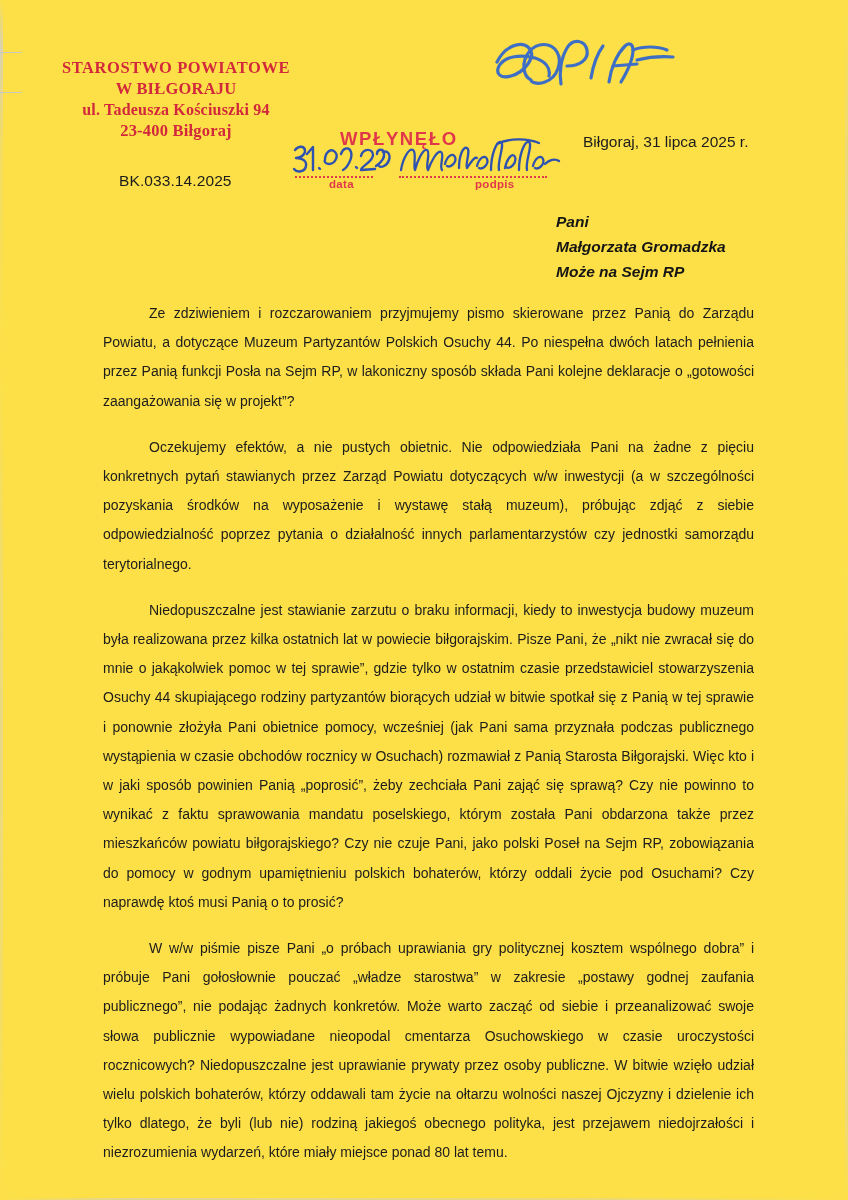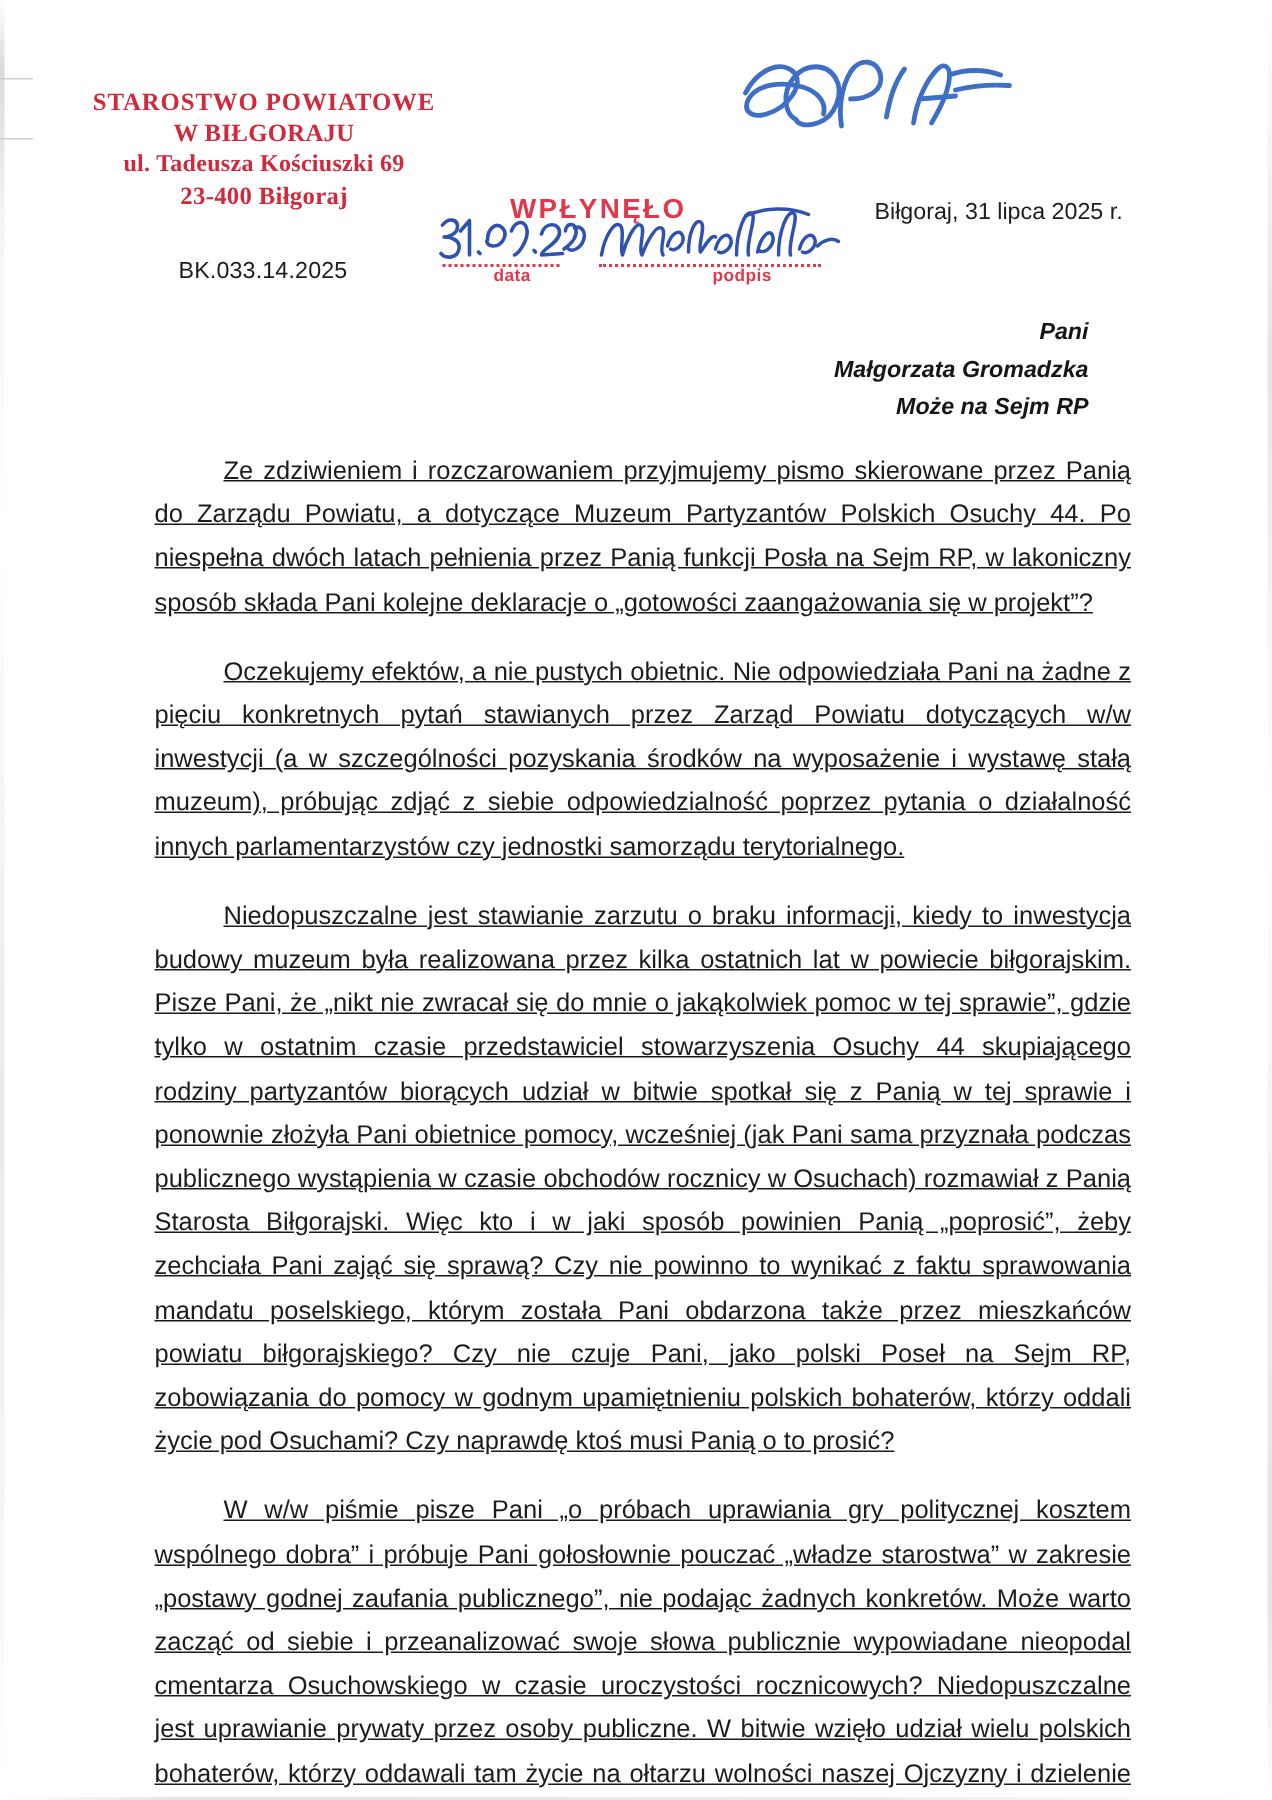--- a/index.html
+++ b/index.html
@@ -6,21 +6,21 @@
   html, body {
     margin: 0;
     padding: 0;
     background: #7a7a7a;
   }
   .page {
     position: relative;
     width: 848px;
     height: 1200px;
     margin: 0 auto;
-    background: #ffffff;
+    background: #fde047;
     overflow: hidden;
     font-family: "Liberation Sans", sans-serif;
     color: #1c1c1c;
   }
   
   .scan-edge-left {
     position: absolute;
     left: 0; top: 0;
     width: 3px; height: 1200px;
     background: linear-gradient(to bottom,
@@ -150,58 +150,56 @@
   
   .addressee {
     position: absolute;
     left: 556px;
     top: 209px;
     font-size: 15.5px;
     font-weight: bold;
     font-style: italic;
     line-height: 25px;
     color: #151515;
-    text-align: right;
   }
 
   
   .body {
     position: absolute;
     left: 103px;
     top: 299px;
     width: 651px;
   }
   .body p {
     margin: 0 0 17px 0;
     text-align: justify;
     text-justify: inter-word;
     text-indent: 46px;
-    font-size: 17px;
+    font-size: 14px;
     line-height: 29.2px;
     color: #1c1c1c;
     hyphens: none;
-    text-decoration: underline;
   }
   .body p:last-child { margin-bottom: 0; }
 </style>
 </head>
 <body>
 
 <div class="page">
 
   <div class="scan-edge-left"></div>
   <div class="scan-edge-right"></div>
   <div class="scan-tick" style="top:52px"></div>
   <div class="scan-tick" style="top:92px"></div>
   <div class="scan-bottom"></div>
 
   <div class="letterhead">
     <div class="lh-1">STAROSTWO POWIATOWE</div>
     <div class="lh-2">W BIŁGORAJU</div>
-    <div class="lh-3">ul. Tadeusza Kościuszki 69</div>
+    <div class="lh-3">ul. Tadeusza Kościuszki 94</div>
     <div class="lh-4">23-400 Biłgoraj</div>
   </div>
 
   <div class="ref-no">BK.033.14.2025</div>
 
   <div class="kopia" title="KOPIA">
     <svg width="220" height="68" viewBox="0 0 220 68" fill="none" stroke="#3f6fc4" stroke-width="3.2" stroke-linecap="round" stroke-linejoin="round">
       <path d="M10 30 C18 14, 34 8, 42 16 C50 24, 38 40, 24 44 C14 47, 8 42, 12 34
                C18 24, 34 22, 48 26 C58 29, 64 36, 62 44"></path>
       <path d="M44 48 C36 44, 34 30, 42 20 C50 10, 64 10, 70 20 C76 30, 70 46, 58 50

